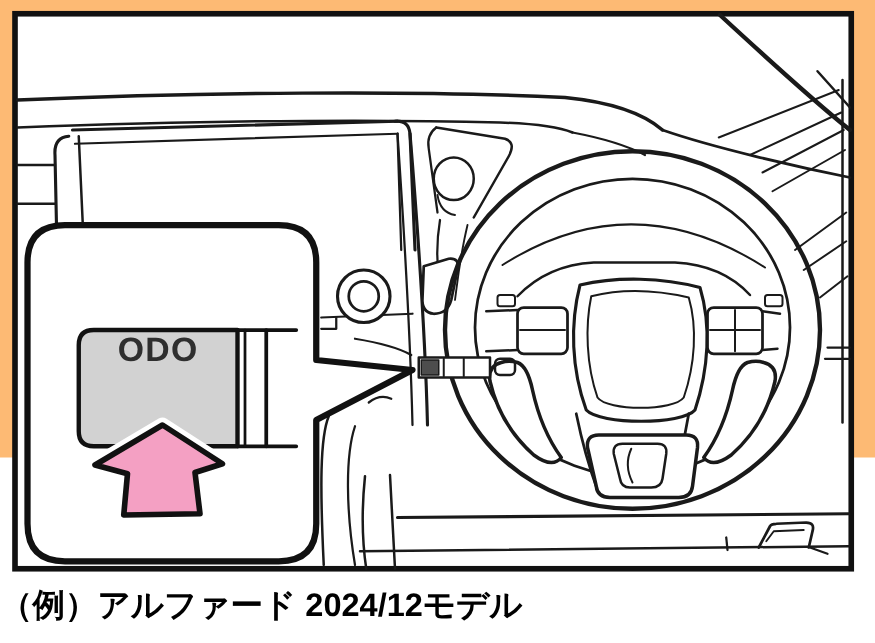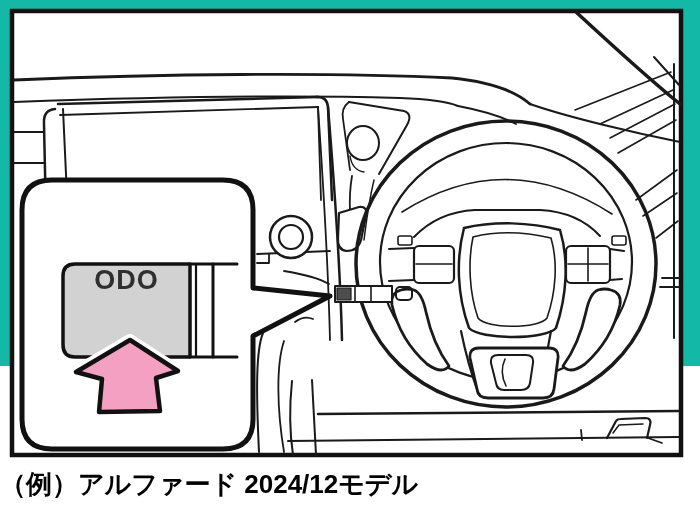--- a/index.html
+++ b/index.html
@@ -1,20 +1,20 @@
 <!DOCTYPE html>
 <html><head>
 <meta charset="utf-8">
 <style>
   html,body{
     margin:0;padding:0;width:700px;height:514px;overflow:hidden;
     background:#ffffff;
     font-family:"Liberation Sans","DejaVu Sans",sans-serif;
   }
-  .stage{position:relative;width:700px;height:366px;background:#14b8a6;}
+  .stage{position:relative;width:700px;height:366px;background:#fdba74;}
   .stage svg{position:absolute;left:0;top:0;}
   .odo-label{
     position:absolute;left:63px;top:269px;width:127px;
     text-align:center;
     font-weight:700;font-size:27px;line-height:23px;
     letter-spacing:1px;color:#2f2f2f;
     user-select:none;
   }
   .caption{
     position:absolute;left:0;top:467px;width:700px;

